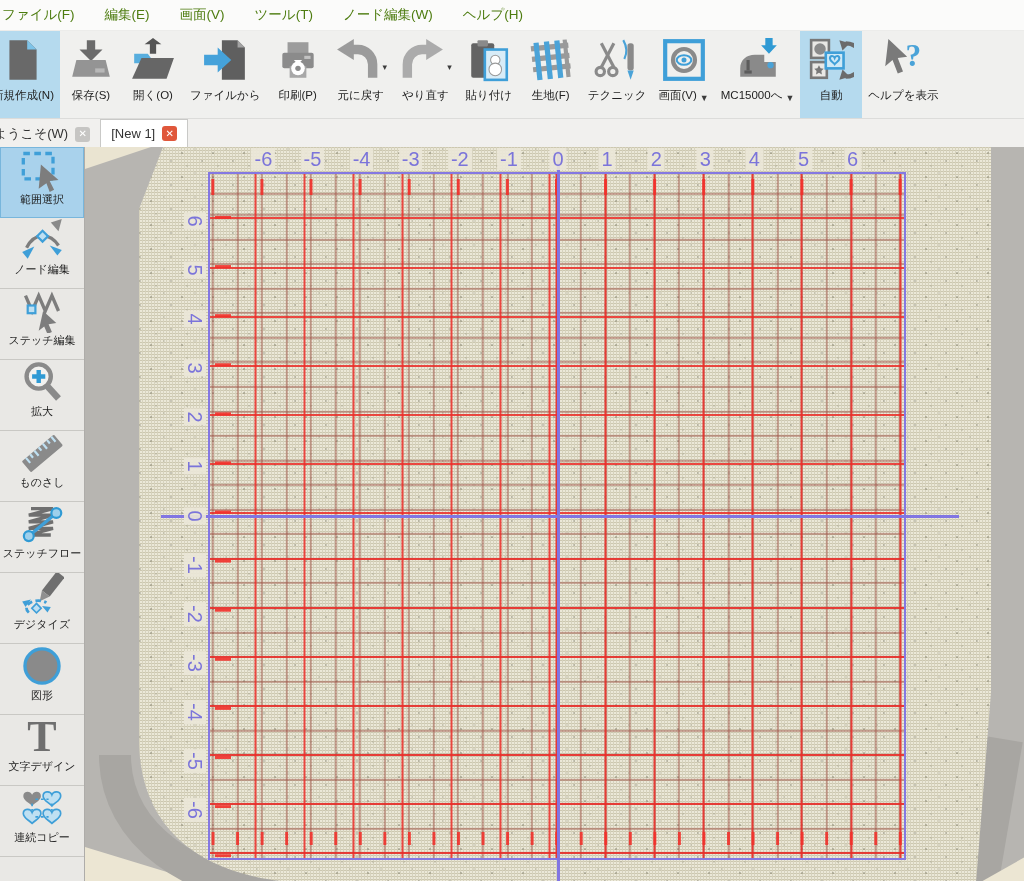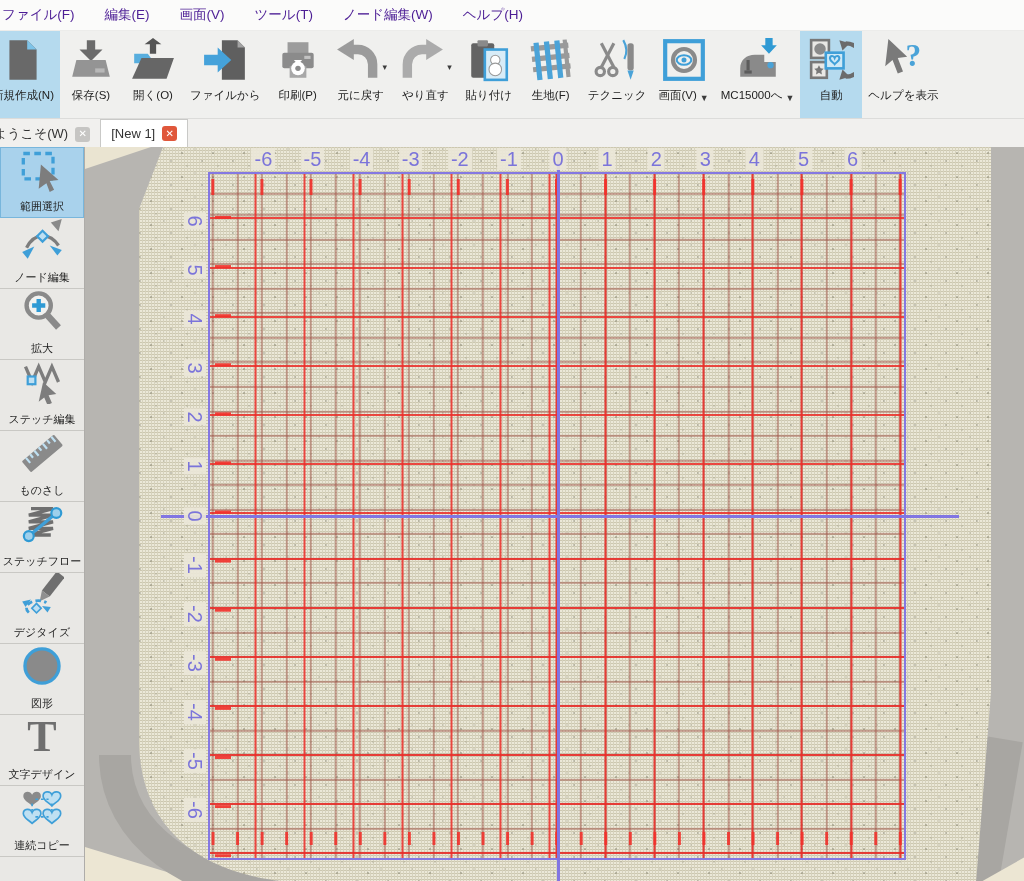--- a/index.html
+++ b/index.html
@@ -1,21 +1,21 @@
 <!DOCTYPE html>
 <html><head>
 <meta charset="utf-8">
 <style>
   html,body{margin:0;padding:0;width:1024px;height:881px;overflow:hidden;
     font-family:"Liberation Sans","DejaVu Sans",sans-serif;background:#fff;}
   .app{width:1024px;height:881px;display:flex;flex-direction:column;}
 
   
   .menubar{height:30px;background:#fbfbfa;display:flex;align-items:center;
-    font-size:13.5px;color:#4c1d95;overflow:hidden;border-bottom:1px solid #ececea;flex:0 0 30px;}
+    font-size:13.5px;color:#4d7c0f;overflow:hidden;border-bottom:1px solid #ececea;flex:0 0 30px;}
   .menu-item{padding:0 15px;line-height:30px;cursor:default;white-space:nowrap;}
   .menu-item:first-child{margin-left:-13px;}
 
   
   .toolbar{height:87px;background:#f0f0ee;display:flex;align-items:stretch;
     overflow:hidden;flex:0 0 87px;border-bottom:1px solid #dcdcda;}
   .tbtn{display:flex;flex-direction:column;align-items:center;justify-content:flex-start;
     padding:3px 6px 0 6px;min-width:50px;white-space:nowrap;}
   .tbtn:first-child{margin-left:-14px;}
   .tbtn.active{background:#b5daee;}
@@ -38,21 +38,21 @@
   .tab-close.gray{background:#c6c5c3;}
   .tab-close.red{background:#e0573b;}
 
   
   .main{flex:1;display:flex;min-height:0;}
 
   
   .sidebar{width:84px;flex:0 0 84px;background:#e9e8e5;border-right:1px solid #aeaca9;
     display:flex;flex-direction:column;overflow:hidden;}
   .stool{height:71px;flex:0 0 71px;border-bottom:1px solid #c9c8c4;display:flex;
-    flex-direction:column;align-items:center;justify-content:space-between;padding-bottom:3px;box-sizing:border-box;}
+    flex-direction:column;align-items:center;justify-content:flex-start;padding-bottom:3px;box-sizing:border-box;}
   .stool.active{background:#a9d2ec;border:1px solid #78b6dc;}
   .sicon{width:44px;height:44px;}
   .sicon svg{width:44px;height:44px;display:block;}
   .slabel{font-size:11px;color:#1d1d1d;white-space:nowrap;}
 
   
   .canvas{position:relative;flex:1;overflow:hidden;background:#b7b5b1;}
   .backdrop{position:absolute;left:0;top:0;}
 
   .design-area{position:absolute;left:123px;top:25px;width:698px;height:688px;
@@ -378,36 +378,36 @@
               <path d="M38 29 l-11 -4 7 9 z" fill="#3f9fd8"></path>
               <path d="M28 4 l10 -3 -3 11 z" fill="#8a8a8a"></path>
               <rect x="17" y="13" width="7" height="7" transform="rotate(45 20.5 16.5)" fill="#bfe0f2" stroke="#3f9fd8" stroke-width="2"></rect>
             </svg>
           </span>
         <span class="slabel">ノード編集</span>
       </div>
         <div class="stool">
         <span class="sicon">
             <svg viewBox="0 0 40 40">
+              <path d="M5 6 l6 14 6 -14 6 14 6 -14 6 14" stroke="#7d7d7d" stroke-width="3" fill="none"></path>
+              <rect x="7" y="15" width="7" height="7" fill="#bfe0f2" stroke="#3f9fd8" stroke-width="2"></rect>
+              <path d="M21 20 l12 11 -7 1 3 7 -4 2 -3 -7 -5 4 z" fill="#7d7d7d"></path>
+            </svg>
+          </span>
+        <span class="slabel">ステッチ編集</span>
+      </div>
+        <div class="stool">
+        <span class="sicon">
+            <svg viewBox="0 0 40 40">
               <circle cx="17" cy="15" r="11" fill="#f2f2f0" stroke="#8a8a8a" stroke-width="4"></circle>
               <path d="M25 24 l10 11" stroke="#8a8a8a" stroke-width="6"></path>
               <path d="M17 9 v12 M11 15 h12" stroke="#2f9ad4" stroke-width="4"></path>
             </svg>
           </span>
         <span class="slabel">拡大</span>
-      </div>
-        <div class="stool">
-        <span class="sicon">
-            <svg viewBox="0 0 40 40">
-              <path d="M5 6 l6 14 6 -14 6 14 6 -14 6 14" stroke="#7d7d7d" stroke-width="3" fill="none"></path>
-              <rect x="7" y="15" width="7" height="7" fill="#bfe0f2" stroke="#3f9fd8" stroke-width="2"></rect>
-              <path d="M21 20 l12 11 -7 1 3 7 -4 2 -3 -7 -5 4 z" fill="#7d7d7d"></path>
-            </svg>
-          </span>
-        <span class="slabel">ステッチ編集</span>
       </div>
         <div class="stool">
         <span class="sicon">
             <svg viewBox="0 0 40 40">
               <g transform="rotate(-40 20 20)">
                 <rect x="1" y="14" width="38" height="13" rx="1" fill="#8a8a8a"></rect>
                 <path d="M6 14 v6 M11 14 v4 M16 14 v6 M21 14 v4 M26 14 v6 M31 14 v4 M36 14 v6" stroke="#bfe0f2" stroke-width="2"></path>
               </g>
             </svg>
           </span>

